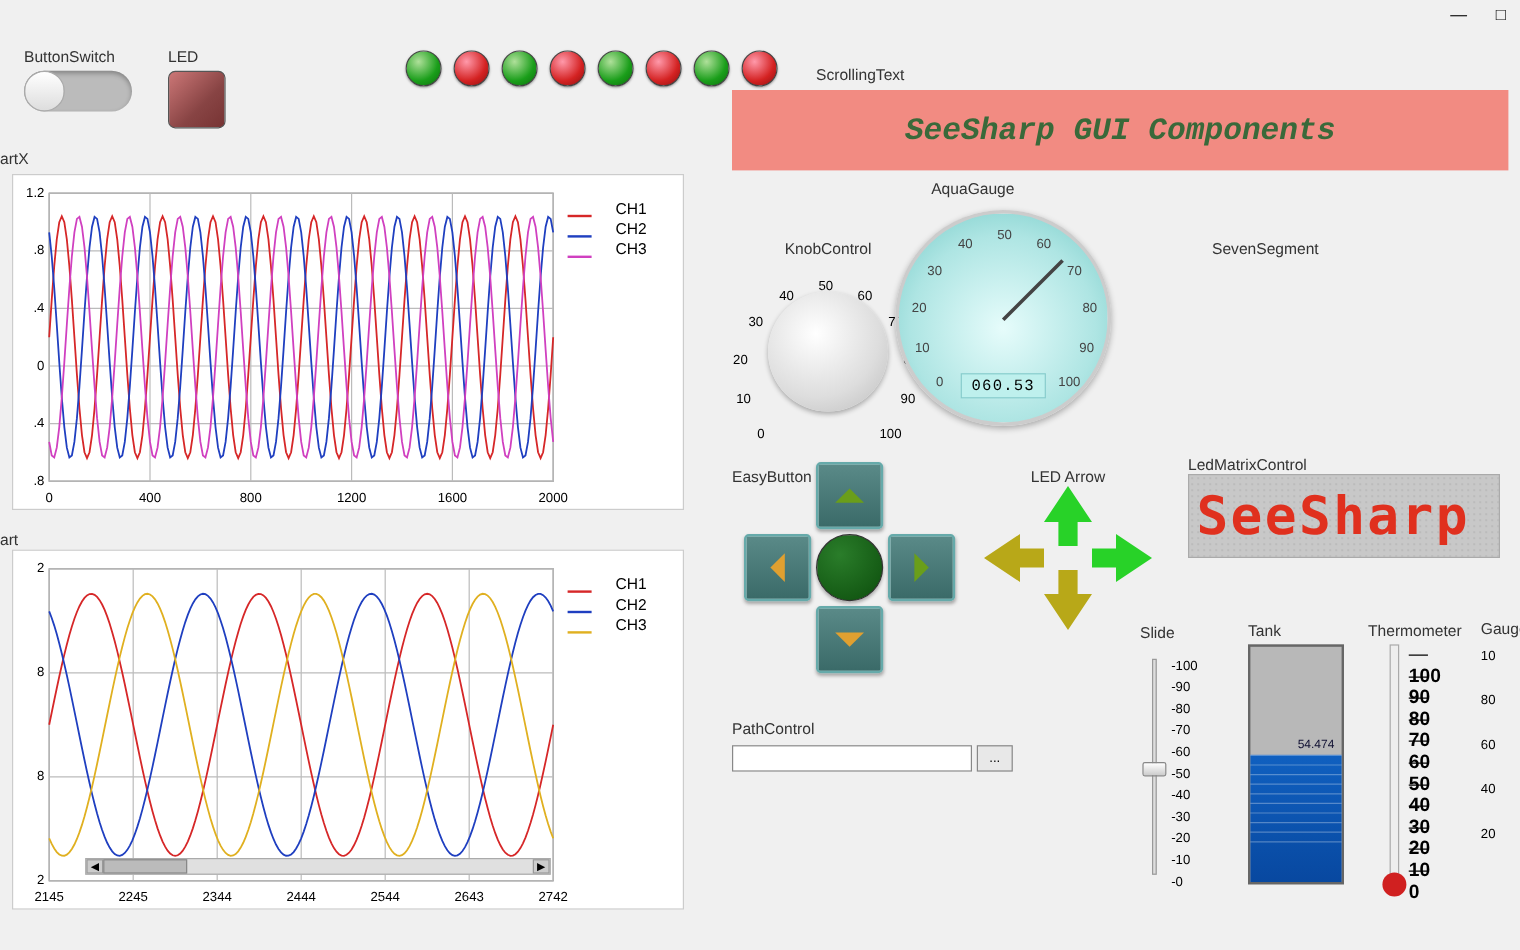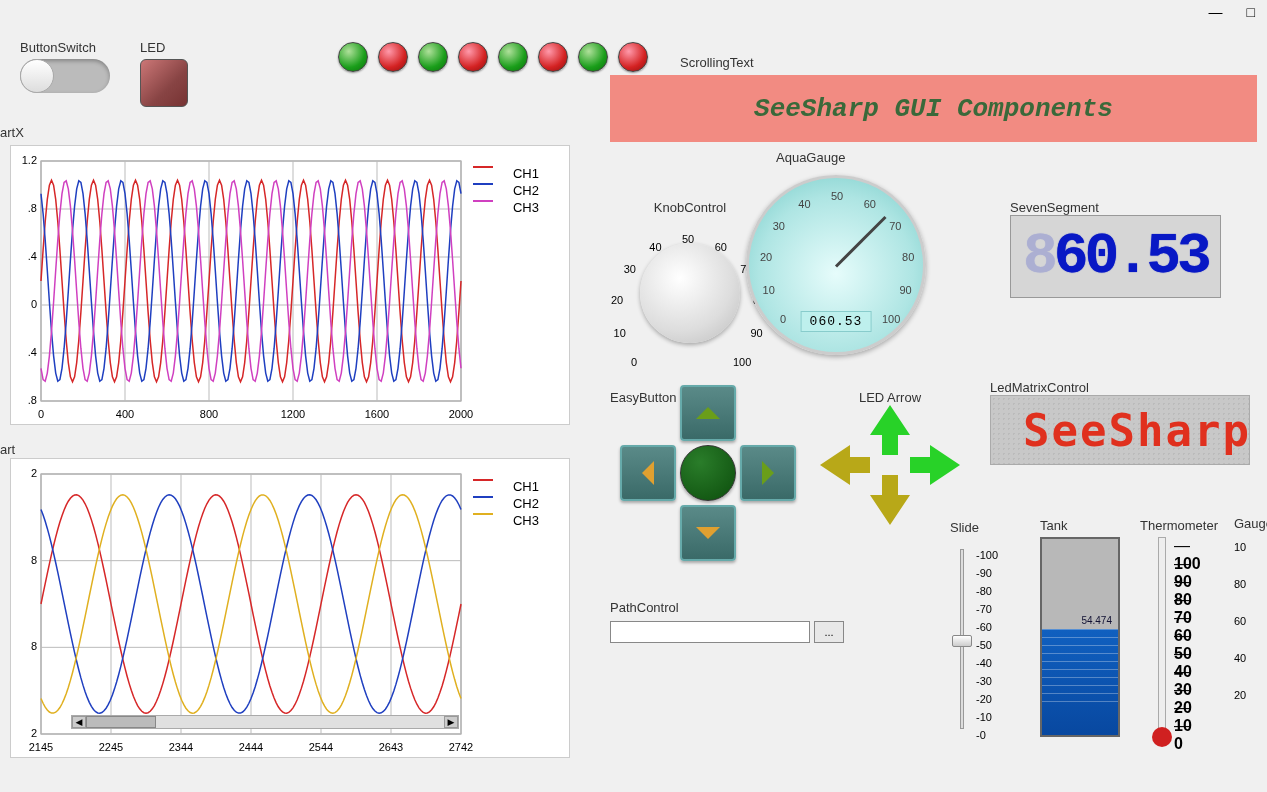--- a/index.html
+++ b/index.html
@@ -22,21 +22,21 @@
   .led-round.red { background: radial-gradient(circle at 35% 30%, #f9a 0%, #d42222 60%, #8a1010 100%); }
 
   .scrolling-panel { position: absolute; top: 75px; left: 610px; right: 10px; height: 67px; background: #f28b82; display: flex; align-items: center; justify-content: center; }
   .scrolling-panel .st { font-family: "Courier New", monospace; font-style: italic; font-size: 26px; color: #3a693a; font-weight: bold; }
   .scrolling-label { position: absolute; top: 55px; left: 680px; font-size: 13px; }
 
   
   .chart-wrap { position: absolute; background: #fff; border: 1px solid #ccc; }
   .chart-wrap svg { display: block; }
   .chart-legend { position: absolute; right: 30px; top: 20px; font-size: 13px; }
-  .legend-row { display: flex; align-items: flex-start; gap: 20px; margin-bottom: 2px; }
+  .legend-row { display: flex; align-items: flex-end; gap: 20px; margin-bottom: 2px; }
   .legend-swatch { width: 20px; height: 2px; }
 
   
   .knob-area { position: absolute; left: 600px; top: 200px; width: 180px; }
   .knob-circle { width: 100px; height: 100px; border-radius: 50%; background: radial-gradient(circle at 40% 35%, #fff, #ddd 60%, #bbb); box-shadow: 0 2px 4px rgba(0,0,0,0.3); margin: 0 auto; position: relative; }
   .knob-ticks { position: absolute; top: 18px; left: 0; width: 100%; height: 100%; }
   .knob-tick-label { position: absolute; font-size: 11px; }
 
   
   .gauge-area { position: absolute; left: 736px; top: 150px; width: 200px; }
@@ -59,21 +59,21 @@
   .arrow.up { border-bottom-color: #6a9e1a; border-top: none; }
   .arrow.down { border-top-color: #e0a030; border-bottom: none; }
   .arrow.left { border-right-color: #e0a030; border-left: none; }
   .arrow.right { border-left-color: #6a9e1a; border-right: none; }
 
   
   .ledarrow-area { position: absolute; left: 820px; top: 390px; text-align: center; }
 
   
   .matrix-area { position: absolute; left: 990px; top: 380px; }
-  .matrix-disp { width: 260px; height: 70px; background: #c8c8c8; display: flex; align-items: center; padding-left: 32px; overflow: hidden; border: 1px solid #aaa; background-image: radial-gradient(circle, #bbb 1px, transparent 1px); background-size: 5px 5px; }
+  .matrix-disp { width: 260px; height: 70px; background: #c8c8c8; display: flex; align-items: center; padding-left: 6px; overflow: hidden; border: 1px solid #aaa; background-image: radial-gradient(circle, #bbb 1px, transparent 1px); background-size: 5px 5px; }
   .matrix-text { font-family: monospace; font-size: 44px; font-weight: bold; color: #e0301e; letter-spacing: 2px; }
 
   
   .slide-area { position: absolute; left: 950px; top: 520px; }
   .slide-track { width: 50px; height: 200px; position: relative; margin-top: 4px; }
   .slide-rail { position: absolute; left: 10px; top: 10px; bottom: 10px; width: 4px; background: #ddd; border: 1px solid #999; }
   .slide-thumb { position: absolute; left: 2px; width: 20px; height: 12px; background: linear-gradient(#fff,#ccc); border: 1px solid #888; border-radius: 2px; }
   .slide-tick { position: absolute; left: 26px; font-size: 11px; }
 
   
@@ -280,23 +280,20 @@
         <div class="gauge-tick" style="left: 150.476px; top: 106.249px;">90</div>
         <div class="gauge-tick" style="left: 132.912px; top: 134.912px;">100</div>
       </div>
     <div class="gauge-needle"></div>
     <div class="gauge-lcd">060.53</div>
   </div>
 </div>
 
 <div class="seven-area">
   <div class="label">SevenSegment</div>
-  <div class="seven-disp">
-    <span class="digits"><span style="opacity:0.2">8</span><span>60.53</span></span>
-  </div>
 </div>
 
 <div class="easy-area">
   <div class="label">EasyButton</div>
   <div class="easy-grid" style="margin-left:10px;margin-top:-20px">
     <div></div>
     <div class="ebtn">
         <div class="arrow up"></div>
       </div>
     <div></div>

